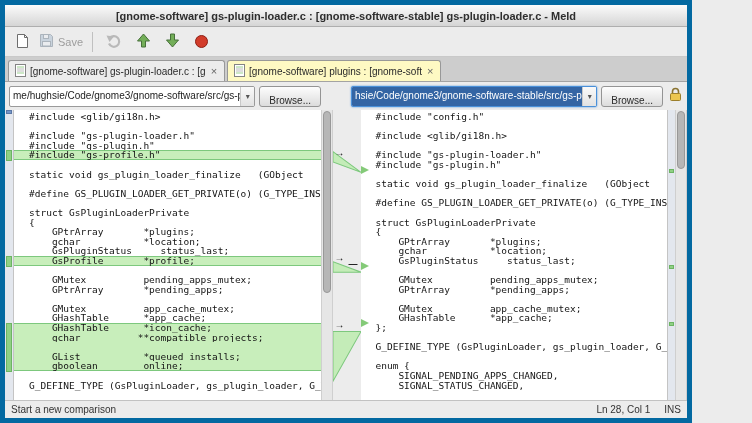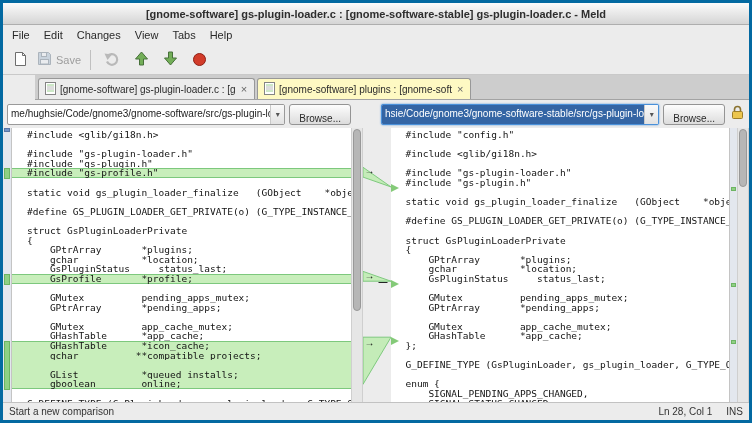--- a/index.html
+++ b/index.html
@@ -1,34 +1,34 @@
 <!DOCTYPE html>
 <html><head>
 <meta charset="utf-8">
 <style>
   * { margin:0; padding:0; box-sizing:border-box; }
   html,body { width:752px; height:423px; overflow:hidden; }
   body { font-family:"Liberation Sans",sans-serif; color:#2a2a2a; background:#ececec; }
 
-  .window { width:752px; height:423px; border:3px solid #0369a1; display:flex; flex-direction:column; background:#ececec; }
+  .window { width:692px; height:423px; border:5px solid #0369a1; display:flex; flex-direction:column; background:#ececec; }
 
   .titlebar { flex:0 0 22px; background:linear-gradient(#fbfbfb,#d5d5d5); border-bottom:1px solid #aeaeae;
               display:flex; align-items:center; justify-content:center; font-size:11px; font-weight:bold; color:#2e2e2e; }
 
   .menubar { flex:0 0 20px; display:flex; align-items:center; font-size:11px; padding-left:2px; }
   .menu-item { padding:3px 7px; cursor:default; }
 
   .toolbar { flex:0 0 30px; display:flex; align-items:center; gap:3px; padding:0 4px; border-bottom:1px solid #c9c9c9; }
   .tool-btn { height:24px; min-width:26px; display:flex; align-items:center; justify-content:center; gap:4px;
               background:transparent; border:1px solid transparent; border-radius:3px; font-size:11px; color:#3a3a3a; }
   .tool-btn.disabled { opacity:.45; }
   .tool-sep { width:1px; height:20px; background:#c0c0c0; margin:0 5px; }
   .stop-icon { display:inline-block; width:13px; height:13px; border-radius:50%; background:#d23c2a; border:1px solid #8e1f14; }
 
-  .tabbar { flex:0 0 24px; background:#cdcdcd; border-bottom:1px solid #a3a3a3; display:flex; align-items:flex-end; padding:3px 3px 0; gap:2px;margin-left:32px; }
+  .tabbar { flex:0 0 24px; background:#cdcdcd; border-bottom:1px solid #a3a3a3; display:flex; align-items:flex-end; padding:3px 3px 0; gap:2px; }
   .tab { height:21px; display:flex; align-items:center; gap:4px; padding:0 6px; font-size:10px; background:#fef9c3;
          border:1px solid #989898; border-bottom:none; border-radius:3px 3px 0 0; white-space:nowrap; overflow:hidden; max-width:234px; }
   .tab.active { background:#ececec; }
   .tab-label { overflow:hidden; white-space:nowrap; }
   .tab-close { color:#666; font-size:11px; padding:0 1px; line-height:1; }
 
   .pathsrow { flex:0 0 28px; display:flex; align-items:center; padding:3px 4px; gap:4px; }
   .path-group { flex:1 1 0; display:flex; align-items:center; gap:4px; min-width:0; }
   .path-spacer { flex:0 0 22px; }
   .combo { flex:1; height:21px; background:#fff; border:1px solid #9a9a9a; border-radius:2px; display:flex; align-items:stretch; font-size:10px; overflow:hidden; min-width:0; }
@@ -69,34 +69,20 @@
 </style>
 </head>
 <body>
 
 <div class="window">
 
   <div class="titlebar">
     <span>[gnome-software] gs-plugin-loader.c : [gnome-software-stable] gs-plugin-loader.c - Meld</span>
   </div>
 
-  <div class="menubar">
-
-      <span class="menu-item">File</span>
-
-      <span class="menu-item">Edit</span>
-
-      <span class="menu-item">Changes</span>
-
-      <span class="menu-item">View</span>
-
-      <span class="menu-item">Tabs</span>
-
-      <span class="menu-item">Help</span>
-    </div>
 
   <div class="toolbar">
     <button class="tool-btn">
       <span>
         <svg width="15" height="16" viewBox="0 0 15 16">
             <path d="M2.5 1.5 h7 l3 3 v10 h-10 z" fill="#fefefe" stroke="#6d6d6d"></path>
             <path d="M9.5 1.5 v3 h3" fill="none" stroke="#6d6d6d"></path>
           </svg>
       </span>
     </button>

